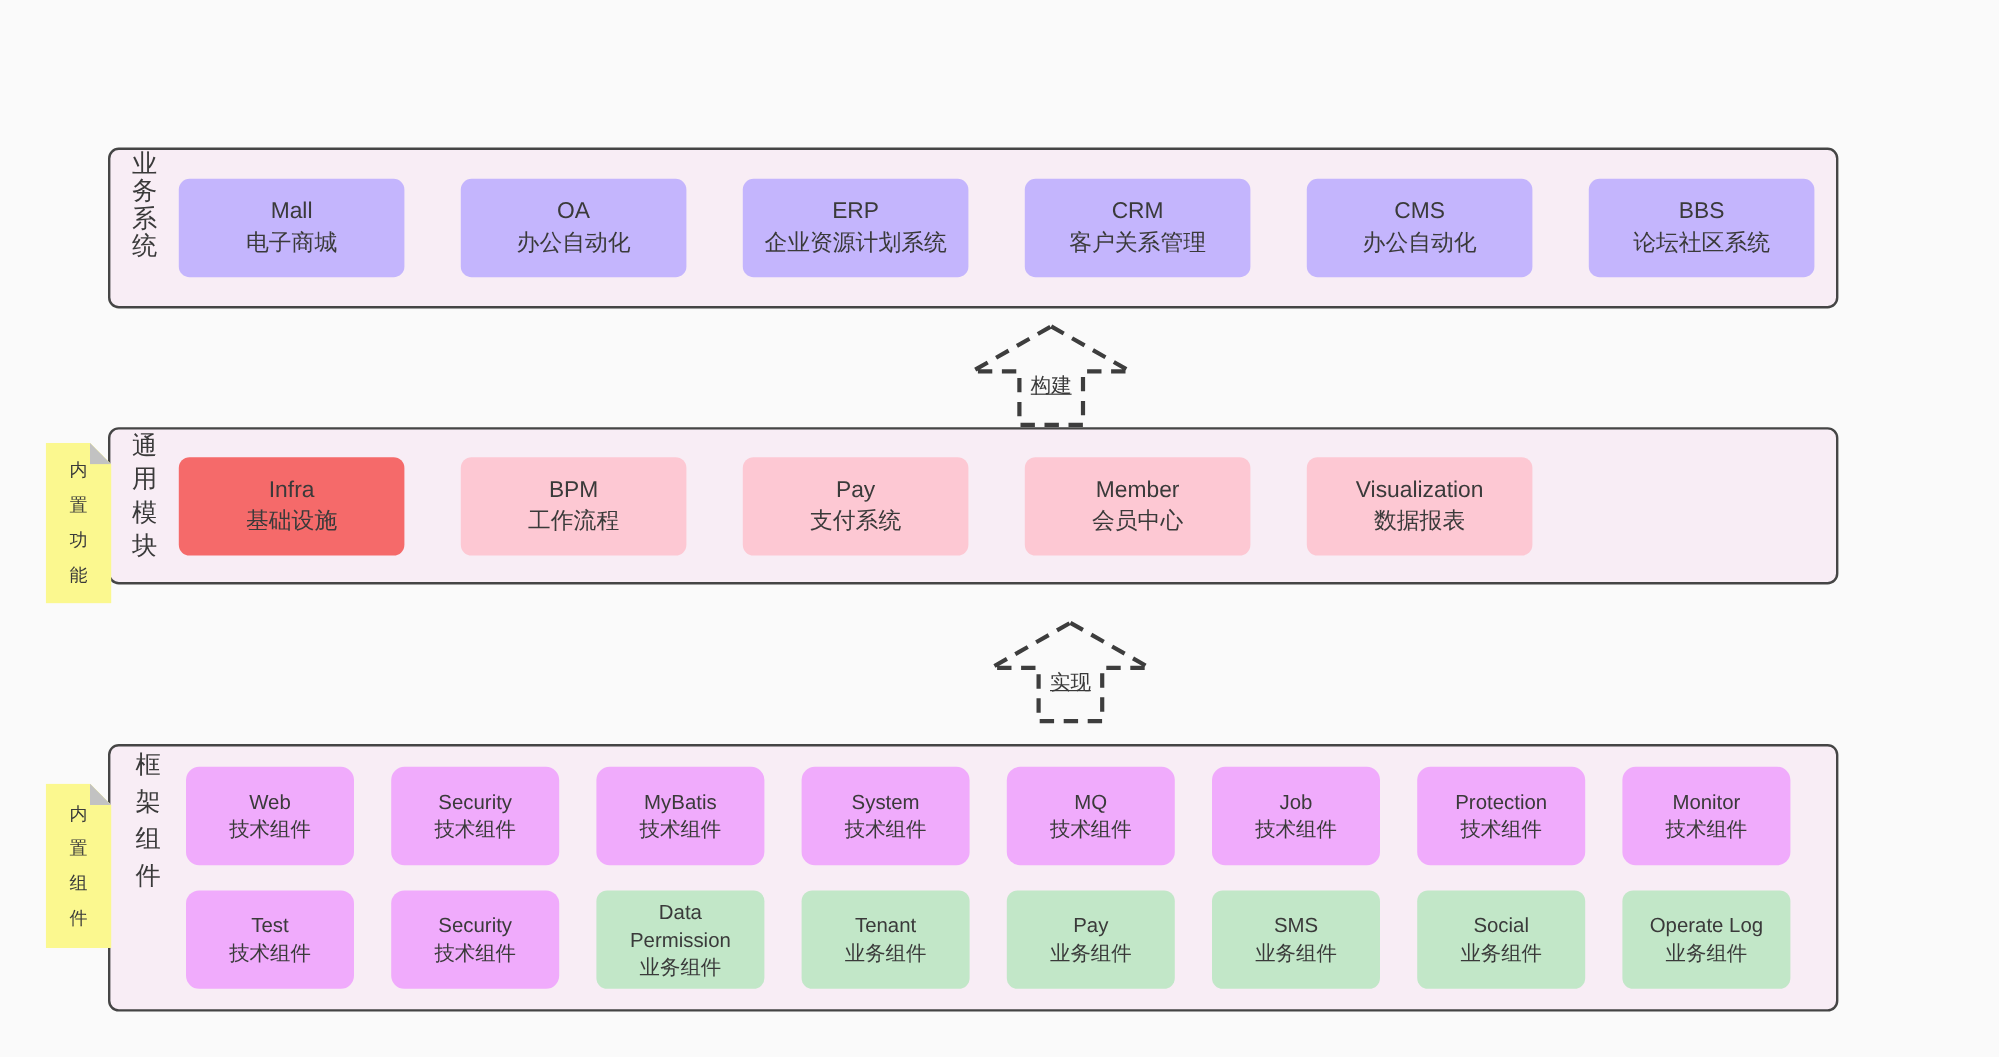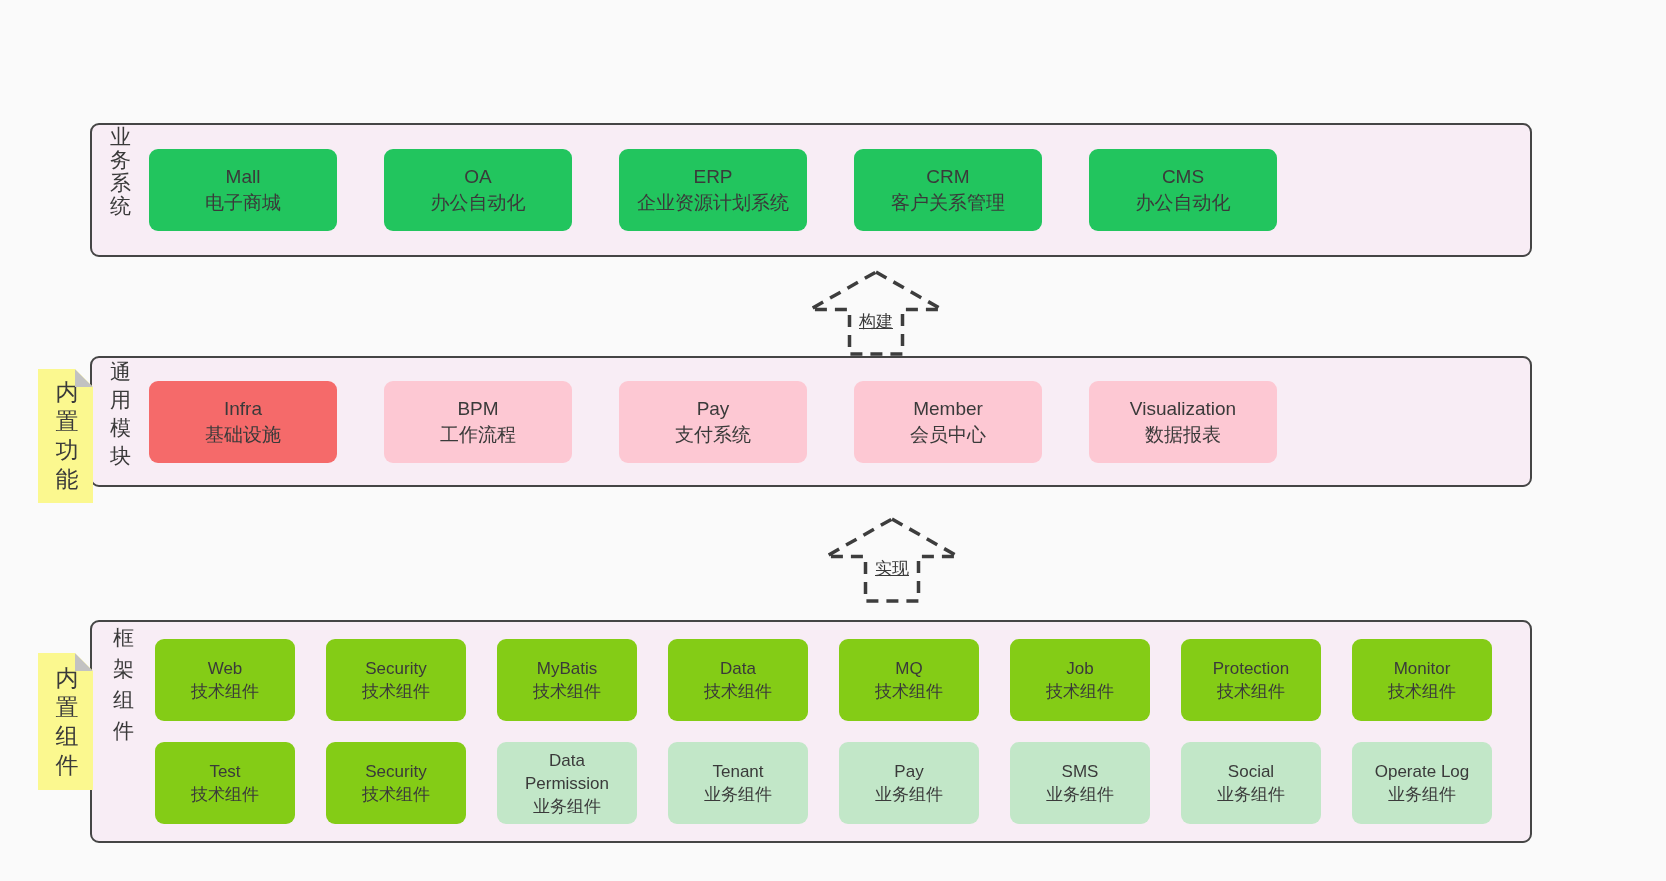--- a/index.html
+++ b/index.html
@@ -21,35 +21,35 @@
   .lh31{line-height:31px;}
   .row{display:flex;gap:47px;}
   .row-sm{display:flex;gap:31px;}
   .grid-2rows{display:flex;flex-direction:column;gap:21px;}
   .box{
     border-radius:9px;box-sizing:border-box;display:flex;flex-direction:column;
     justify-content:center;align-items:center;text-align:center;
   }
   .box-lg{width:188px;height:82px;font-size:19px;line-height:26px;}
   .box-sm{width:140px;height:82px;font-size:17px;line-height:23px;padding:0 15px;}
-  .blue{background:#22c55e;}
+  .blue{background:#c4b5fd;}
   .red{background:#f56a6a;}
   .pink{background:#fdc8d3;align-items:center;}
-  .gdark{background:#84cc16;}
+  .gdark{background:#f0abfc;border-radius:11px;}
   .glight{background:#c2e7c8;}
   .sticky{
     position:absolute;width:55px;background:#fbf88f;z-index:5;
     display:flex;align-items:center;justify-content:center;
     clip-path:polygon(0 0, calc(100% - 18px) 0, 100% 18px, 100% 100%, 0 100%);
   }
   .sticky-fold{
     position:absolute;top:0;right:0;width:18px;height:18px;background:#c2c2c2;
     clip-path:polygon(0 0, 100% 100%, 0 100%);
   }
-  .sticky-label{width:20px;text-align:center;word-break:break-all;font-size:23px;line-height:29px;}
+  .sticky-label{width:20px;text-align:center;word-break:break-all;font-size:15px;line-height:29px;}
   .arrow{position:absolute;width:140px;height:88px;}
   .arrow-label{
     position:absolute;left:50%;top:43px;transform:translateX(-50%);
     font-size:17px;line-height:20px;background:#fafafa;padding:0 3px;white-space:nowrap;text-decoration:underline;
   }
 </style>
 </head>
 <body>
 
 <div class="stage">
@@ -71,20 +71,24 @@
         <div>ERP</div>
         <div>企业资源计划系统</div>
       </div>
       <div class="box box-lg blue">
         <div>CRM</div>
         <div>客户关系管理</div>
       </div>
       <div class="box box-lg blue">
         <div>CMS</div>
         <div>办公自动化</div>
+      </div>
+      <div class="box box-lg blue">
+        <div>BBS</div>
+        <div>论坛社区系统</div>
       </div>
     </div>
   </div>
 
   <div class="arrow" style="left:806px;top:269px;">
     <svg viewBox="0 0 140 88" width="140" height="88">
       <path d="M70 3 L136 40.5 L96.5 40.5 L96.5 85 L43.5 85 L43.5 40.5 L4 40.5 Z" fill="none" stroke="#3d3d3d" stroke-width="3.5" stroke-dasharray="12 8"></path>
     </svg>
     <div class="arrow-label">构建</div>
   </div>
@@ -146,21 +150,21 @@
         </div>
         <div class="box box-sm gdark">
           <div>Security</div>
           <div>技术组件</div>
         </div>
         <div class="box box-sm gdark">
           <div>MyBatis</div>
           <div>技术组件</div>
         </div>
         <div class="box box-sm gdark">
-          <div>Data</div>
+          <div>System</div>
           <div>技术组件</div>
         </div>
         <div class="box box-sm gdark">
           <div>MQ</div>
           <div>技术组件</div>
         </div>
         <div class="box box-sm gdark">
           <div>Job</div>
           <div>技术组件</div>
         </div>

